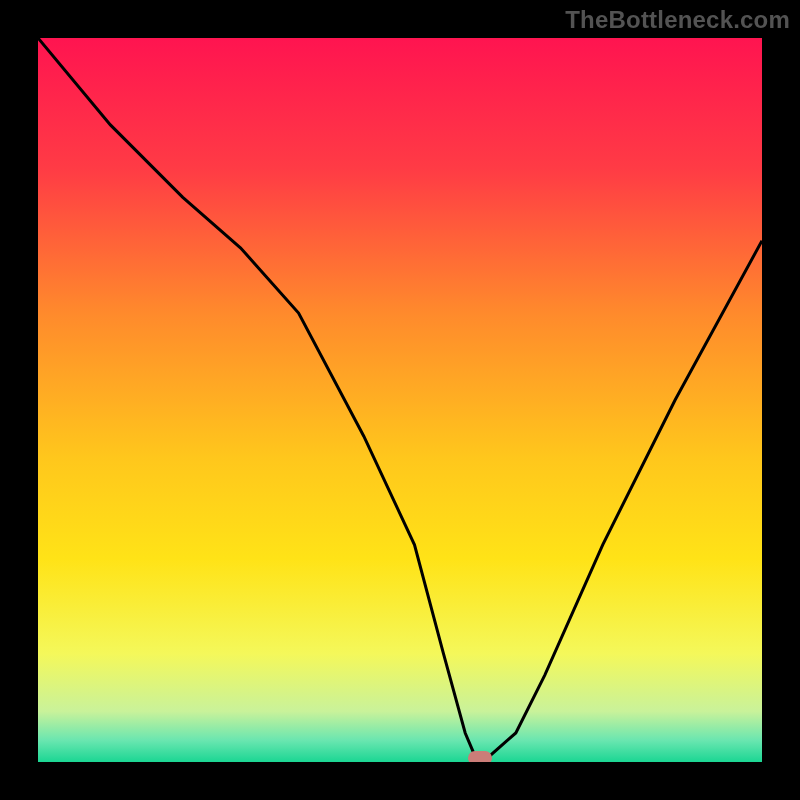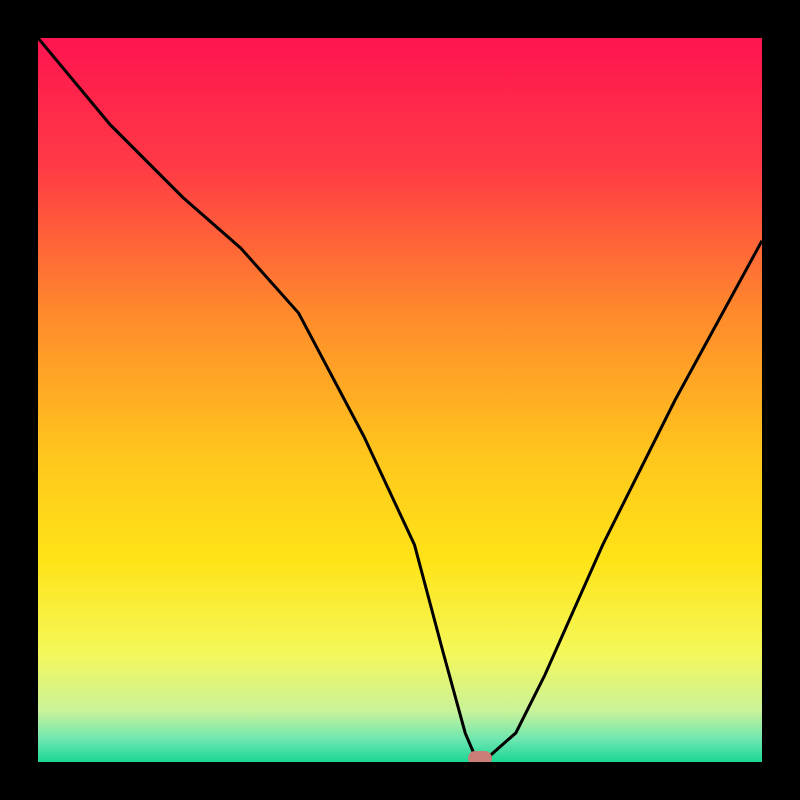--- a/index.html
+++ b/index.html
@@ -46,20 +46,21 @@
     height: 14px;
     border-radius: 7px;
     background: #cb7d78;
     z-index: 3;
   }
 </style>
 </head>
 <body>
 
 <div class="chart-container">
+  <div class="watermark">TheBottleneck.com</div>
 
   <div class="plot-area">
     <svg id="chart-svg" viewBox="0 0 724 724">
       <defs>
         <linearGradient id="bg-grad" x1="0" y1="0" x2="0" y2="1">
             <stop offset="0%" stop-color="#ff1450"></stop>
             <stop offset="18%" stop-color="#ff3b45"></stop>
             <stop offset="38%" stop-color="#ff8a2c"></stop>
             <stop offset="57.99999999999999%" stop-color="#ffc71c"></stop>
             <stop offset="72%" stop-color="#ffe317"></stop>

